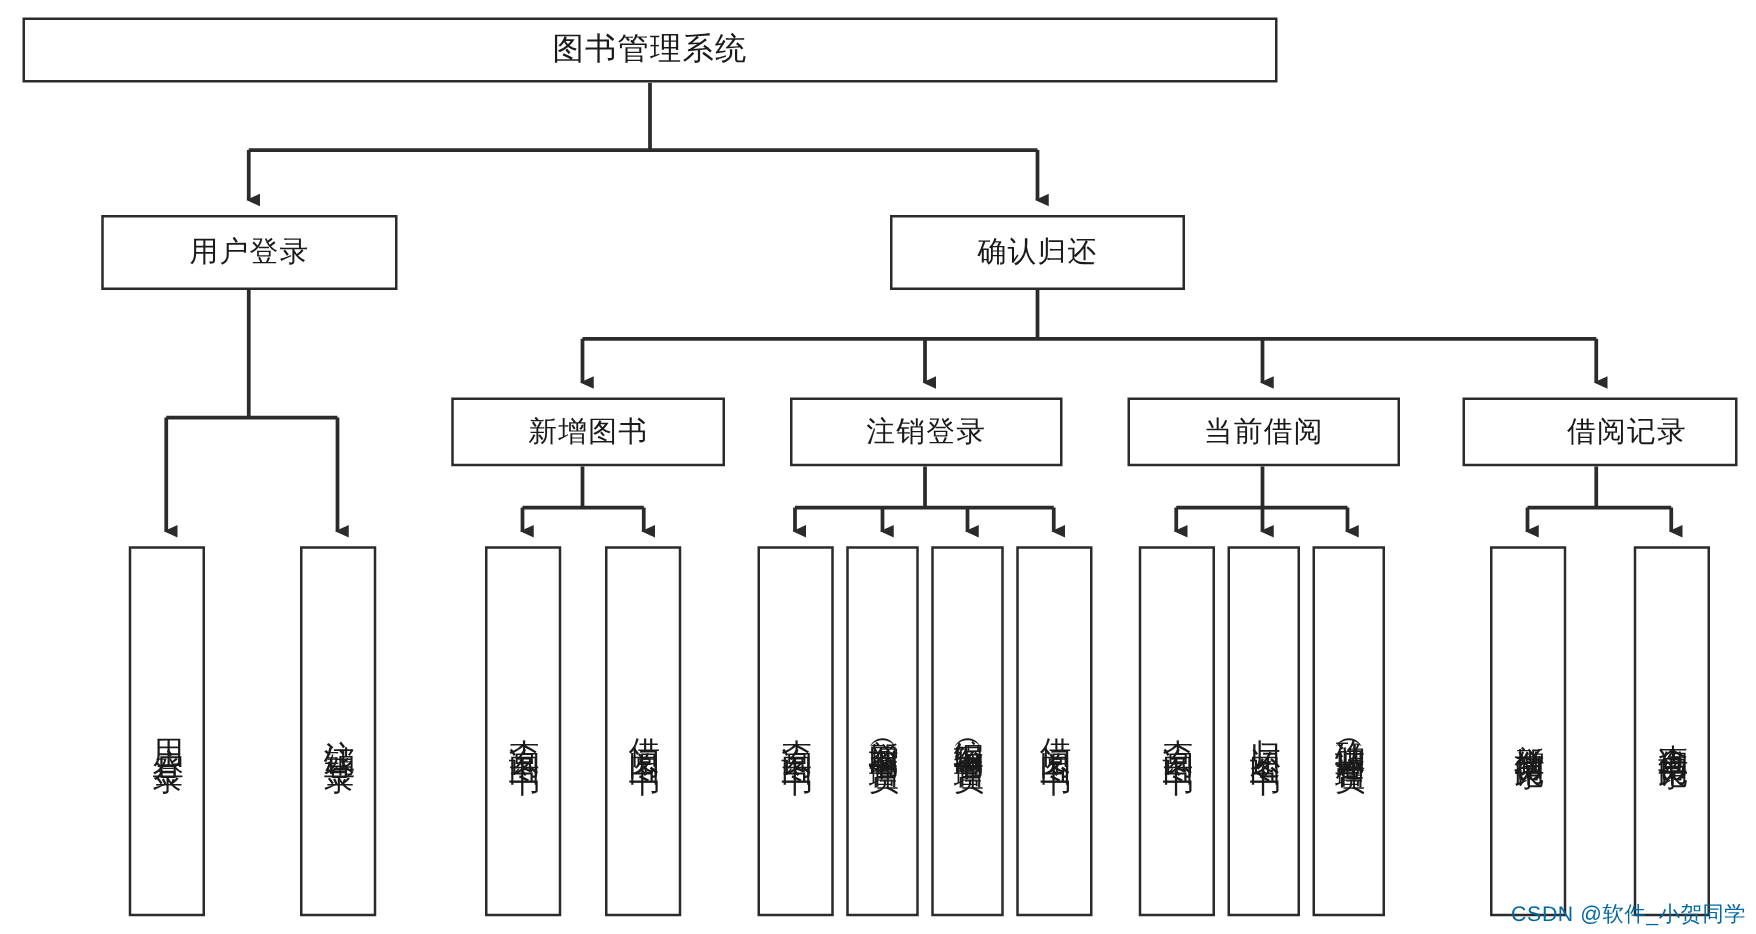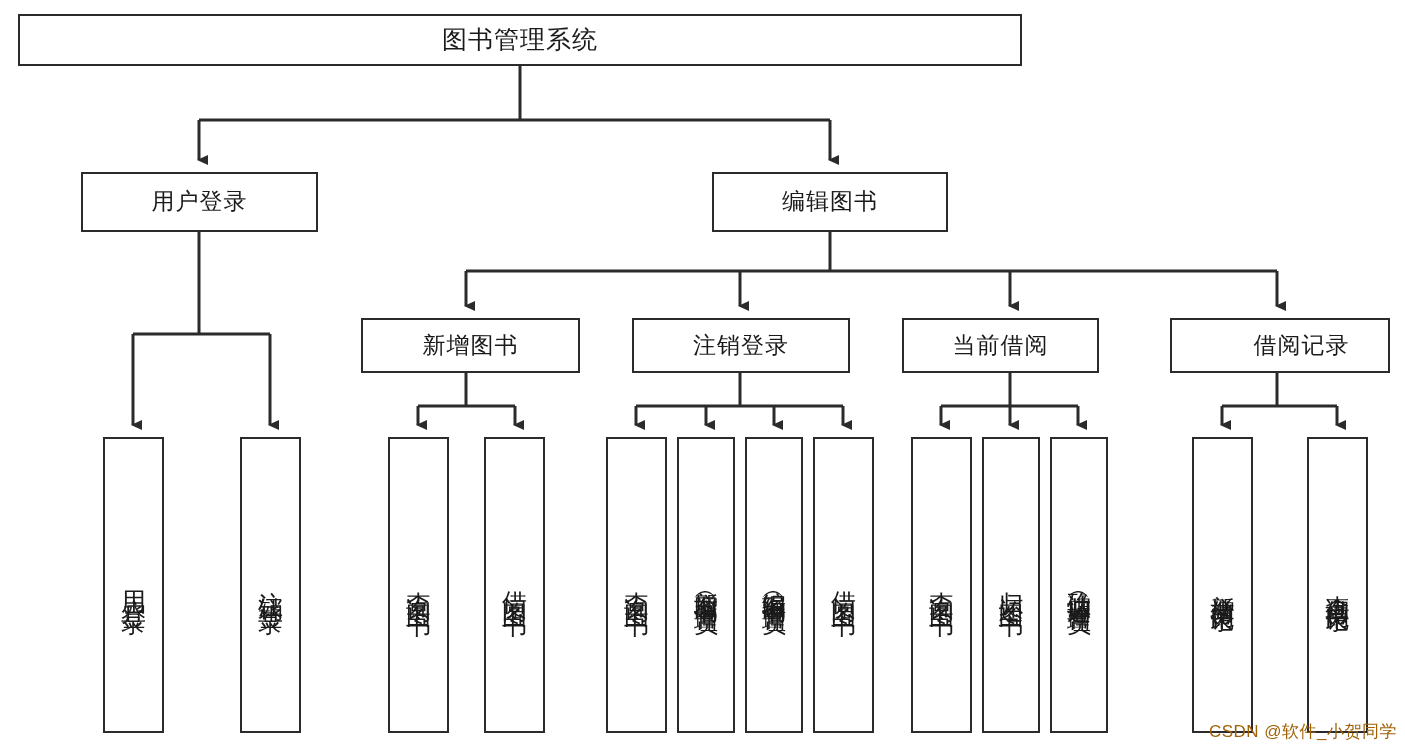--- a/index.html
+++ b/index.html
@@ -60,21 +60,21 @@
     white-space: nowrap;
     max-height: 100%;
   }
   .node-leaf.tall .lbl { font-size: 24px; letter-spacing: 3px; }
 
   .watermark {
     position: absolute;
     right: 8px;
     bottom: 4px;
     font-size: 17px;
-    color: #a16207;
+    color: #0369a1;
     letter-spacing: 0.5px;
     white-space: nowrap;
     user-select: none;
   }
 </style>
 </head>
 <body>
 
 <div id="canvas">
 
@@ -133,32 +133,32 @@
 
   <div class="node node-title" style="left:18px; top:14px; width:1004px; height:52px;">
     <span class="lbl">图书管理系统</span>
   </div>
 
   <div class="node node-l1" style="left:81px; top:172px; width:237px; height:60px;">
     <span class="lbl">用户登录</span>
   </div>
 
   <div class="node node-l1" style="left:712px; top:172px; width:236px; height:60px;">
-    <span class="lbl">编辑图书</span>
+    <span class="lbl">确认归还</span>
   </div>
 
   <div class="node node-l2" style="left:361px; top:318px; width:219px; height:55px;">
     <span class="lbl">新增图书</span>
   </div>
 
   <div class="node node-l2" style="left:632px; top:318px; width:218px; height:55px;">
     <span class="lbl">注销登录</span>
   </div>
 
-  <div class="node node-l2" style="left:902px; top:318px; width:197px; height:55px;">
+  <div class="node node-l2" style="left:902px; top:318px; width:218px; height:55px;">
     <span class="lbl">当前借阅</span>
   </div>
 
   <div class="node node-l2" style="left:1170px; top:318px; width:220px; height:55px;padding-left:43px;">
     <span class="lbl">借阅记录</span>
   </div>
 
   <div class="node node-leaf" style="left:103px; top:437px; width:61px; height:296px;">
     <span class="lbl">用户登录</span>
   </div>

